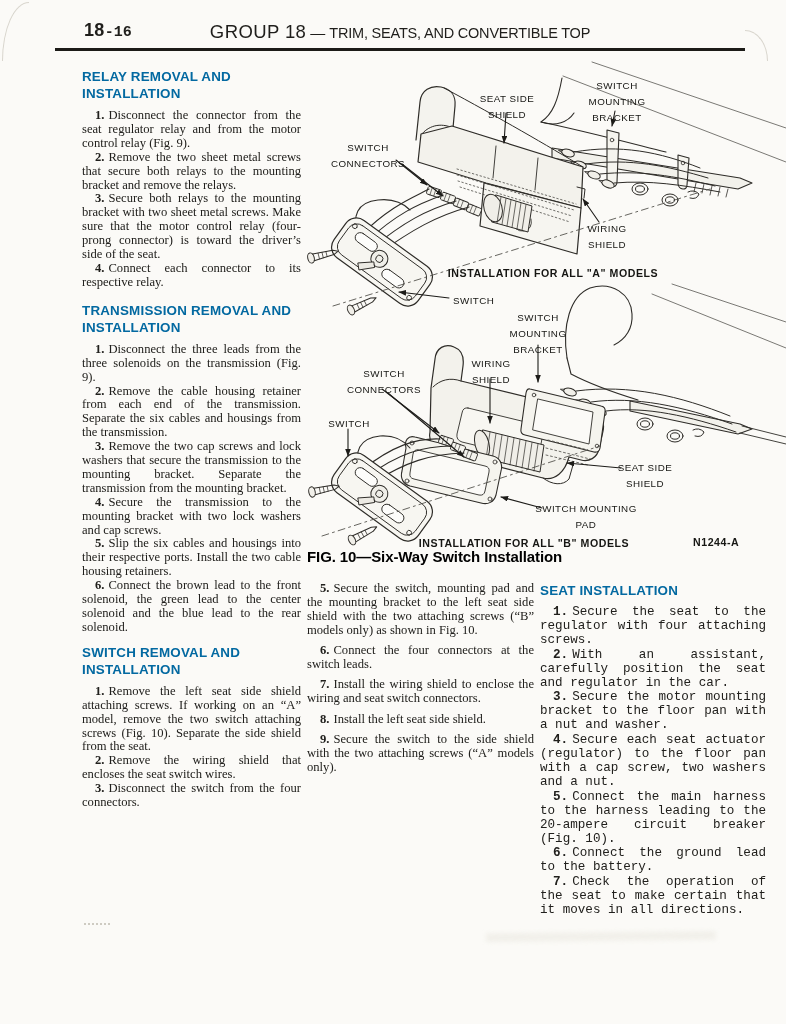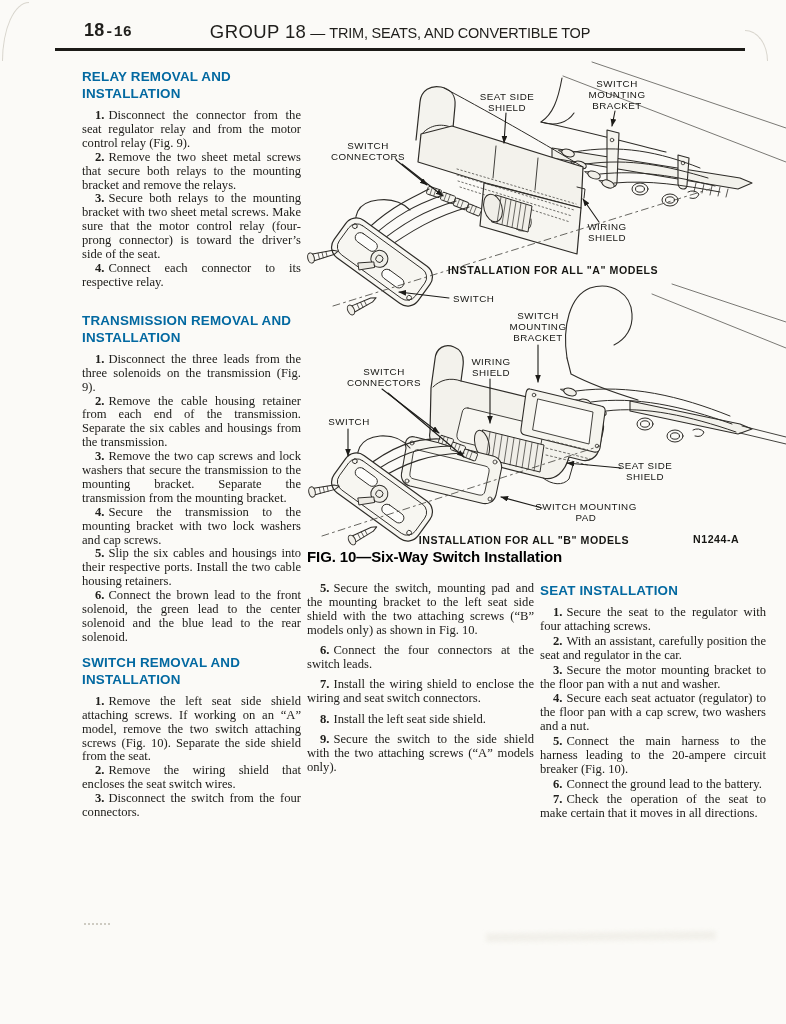--- a/index.html
+++ b/index.html
@@ -19,31 +19,31 @@
   .hdr-title .dash{font-size:15px;margin:0 4px;}
   .hdr-title .rest{font-size:14.5px;letter-spacing:-0.2px;}
   .rule{position:absolute;left:55px;top:48px;width:690px;height:3px;background:#1c1b18;}
   
   .col{position:absolute;text-align:justify;font-size:12.6px;line-height:13.9px;color:#21201d;}
   #col-left{left:82px;top:68px;width:219px;}
   #col-mid{left:307px;top:582px;width:227px;}
   #col-right{left:540px;top:582px;width:226px;}
   h3.sec{font-family:"Liberation Sans",sans-serif;font-size:13.4px;line-height:17px;
     letter-spacing:.2px;margin:0 0 7px 0;text-align:left;color:#0369a1;}
-  h3.mt1{margin-top:22px;}
+  h3.mt1{margin-top:12px;}
   h3.mt2{margin-top:9px;}
   p.step{margin:0;text-indent:13px;}
   p.step b{margin-right:4px;}
   #col-mid p.step{margin-bottom:6.5px;}
-  #col-right p.step{margin-bottom:1px;}
+  #col-right p.step{margin-bottom:1px;font-family:Liberation Mono, monospace;}
   
   .figwrap{position:absolute;left:300px;top:56px;width:486px;height:492px;}
   .figwrap svg{position:absolute;left:0;top:0;}
   .flabel{position:absolute;font-family:"Liberation Sans",sans-serif;
-    font-size:9.8px;line-height:11px;letter-spacing:.45px;text-align:center;
+    font-size:9.8px;line-height:16px;letter-spacing:.45px;text-align:center;
     white-space:pre-line;color:#161613;}
   .flabel.bold{font-weight:bold;font-size:10.6px;letter-spacing:.55px;}
   .flabel.lft{text-align:left;}
   .figcap{position:absolute;left:307px;top:548px;
     font-family:"Liberation Sans",sans-serif;font-weight:bold;font-size:15px;
     letter-spacing:-0.1px;color:#000000;}
   
   .curl{position:absolute;border:1.5px solid #d8d5cd;border-right:none;border-bottom:none;
     border-radius:100% 0 0 0;}
   .curl.tl{left:2px;top:2px;width:26px;height:58px;}

